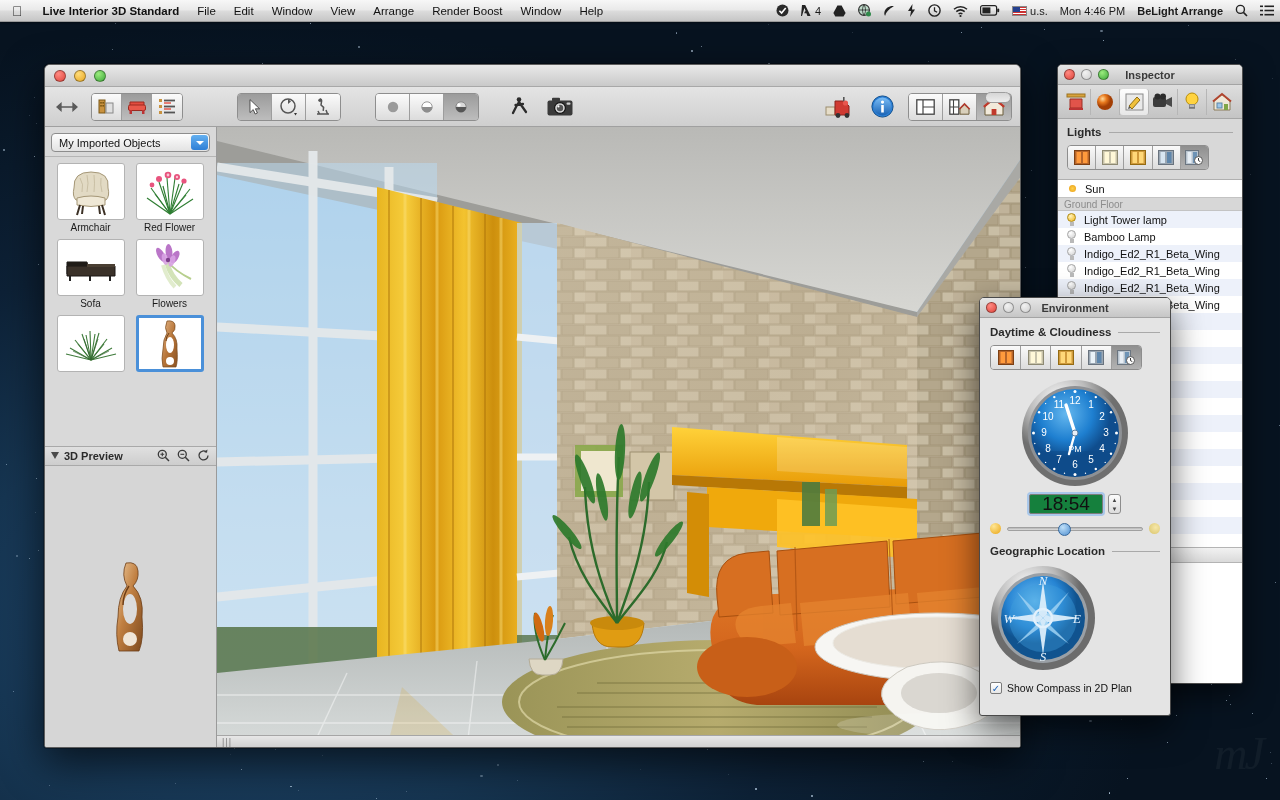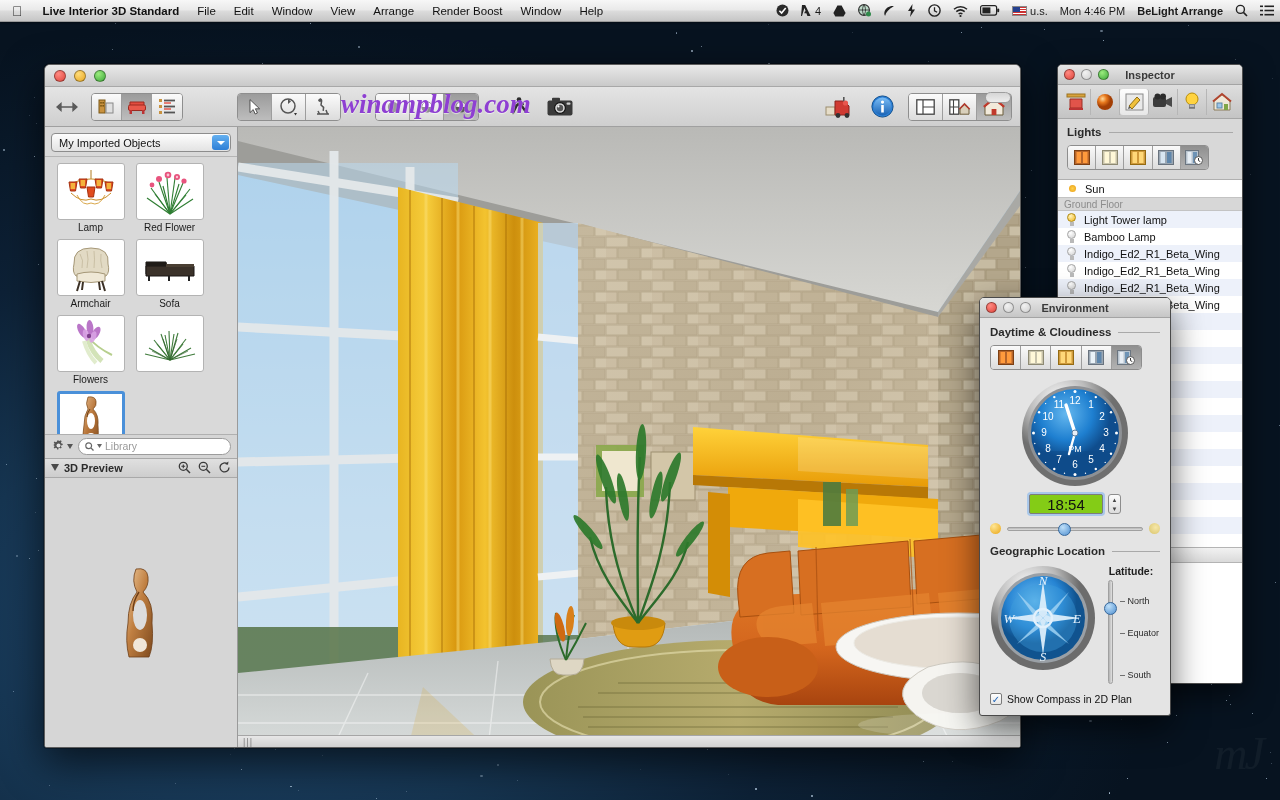--- a/index.html
+++ b/index.html
@@ -120,21 +120,21 @@
   .pill {
     position:absolute; right:9px; top:5px; width:26px;height:11px;border-radius:6px;
     background:linear-gradient(to bottom,#d6d6d6,#ededed);
     border:1px solid #9e9e9e;
   }
 
   .winbody { display:flex; height:621px; }
 
   
   .sidebar {
-    width:193px; background:#d9d9d9;
+    width:172px; background:#d9d9d9;
     border-right:1px solid #9a9a9a;
     display:flex; flex-direction:column;
   }
   .sb-top { padding:6px 6px 4px 6px; background:#d9d9d9; border-bottom:1px solid #b5b5b5;}
   .popup {
     height:19px; border:1px solid #8d8d8d; border-radius:4px;
     background:linear-gradient(to bottom,#fdfdfd,#e3e3e3);
     display:flex; align-items:center; padding-left:7px;
     font-size:11px; color:#111; position:relative;
   }
@@ -254,22 +254,22 @@
   #environment{
     position:absolute; left:979px; top:297px; width:192px; height:419px;
     background:#e4e4e4; border:1px solid #4a4a4a; border-radius:5px 5px 3px 3px;
     box-shadow:0 12px 34px rgba(0,0,0,.6);
     z-index:300; overflow:hidden; display:flex;flex-direction:column;
   }
   .env-body{ padding:8px 10px; }
   .clockwrap{ display:flex;justify-content:center; margin-top:9px;}
   .timerow{ display:flex;align-items:center;justify-content:center;gap:5px;margin-top:7px;}
   .timefield{
-    width:74px;height:20px;border:1px solid #7c7c7c;border-radius:2px;background:#84cc16;
-    display:flex;align-items:center;justify-content:center;font-size:15px;color:#111;
+    width:74px;height:20px;border:1px solid #7c7c7c;border-radius:2px;background:#15803d;
+    display:flex;align-items:center;justify-content:center;font-size:19px;color:#111;
     box-shadow:0 0 0 2px rgba(110,170,240,.5);
   }
   .stepper{ width:13px;height:20px;border:1px solid #8d8d8d;border-radius:3px;
     background:linear-gradient(to bottom,#fbfbfb,#dcdcdc); display:flex;flex-direction:column;}
   .stepper span{flex:1;display:flex;align-items:center;justify-content:center;font-size:6px;color:#444;}
   .sliderrow{ display:flex;align-items:center;gap:6px;margin-top:9px;}
   .track{ flex:1;height:4px;border-radius:2px;background:linear-gradient(to bottom,#b4b4b4,#dedede);
     border:1px solid #a0a0a0; position:relative;}
   .knob{ position:absolute; top:-5px; width:13px;height:13px;border-radius:50%;
     background:radial-gradient(circle at 35% 30%,#bfe0f9,#4f8fd0); border:1px solid #36679b;}
@@ -848,21 +848,20 @@
       <svg width="26" height="20" viewBox="0 0 26 20">
           <rect x="0.5" y="3.5" width="25" height="15" rx="2" fill="#3a3a3a"></rect>
           <rect x="5" y="0.8" width="8" height="3.5" rx="1" fill="#3a3a3a"></rect>
           <circle cx="13" cy="11" r="5.4" fill="#d8d8d8" stroke="#111" stroke-width="1.2"></circle>
           <circle cx="13" cy="11" r="3.2" fill="#555"></circle>
           <circle cx="11.4" cy="9.4" r="1.1" fill="#fff"></circle>
           <rect x="19.5" y="5.5" width="4" height="2.3" rx="1" fill="#cfcfcf"></rect>
         </svg>
     </div>
 
-    <div class="wm">winampblog.com</div>
     <div class="tb-spacer"></div>
 
     <div class="tb-plain" style="width:34px">
       <svg width="28" height="22" viewBox="0 0 28 22">
           <rect x="1" y="11" width="9" height="8" fill="#e6ddc8" stroke="#9b8d6f"></rect>
           <path d="M10 5 h9 l5 5 v9 h-14z" fill="#d03b33" stroke="#8a241e"></path>
           <circle cx="13" cy="19.5" r="2.4" fill="#333"></circle>
           <circle cx="22" cy="19.5" r="2.4" fill="#333"></circle>
           <rect x="18" y="1" width="1.6" height="6" fill="#555"></rect>
           <circle cx="20.5" cy="7" r="2.6" fill="#e8574e"></circle>
@@ -914,43 +913,36 @@
       <div class="sb-top">
         <div class="popup">
           <span>My Imported Objects</span>
           <span class="arrowbox"></span>
         </div>
       </div>
 
       <div class="grid">
 
 
+
         <div class="cell">
           <div class="thumb">
-            <svg width="56" height="46" viewBox="0 0 56 46">
-              <path d="M28 1 v9" stroke="#b07a1f" stroke-width="1"></path>
-              <path d="M10 14 Q28 6 46 14" stroke="#c98d28" stroke-width="1.2" fill="none"></path>
-              <g fill="#e04b1e" stroke="#a5300e">
-                <path d="M6 13 h8 l-1.5 9h-5z"></path>
-                  <path d="M16 10 h8 l-1.5 9h-5z"></path>
-                <path d="M32 10 h8 l-1.5 9h-5z"></path>
-                  <path d="M42 13 h8 l-1.5 9h-5z"></path>
-                <path d="M24 18 h8 l-1.5 10h-5z"></path>
+            <svg width="54" height="48" viewBox="0 0 54 48">
+              <path d="M10 20 Q9 4 27 4 Q46 4 44 20 Q46 28 42 32 L12 32 Q8 28 10 20z" fill="#e2dac4" stroke="#a59777"></path>
+              <path d="M13 30 Q27 26 41 30 L41 37 Q27 40 13 37z" fill="#efe8d6" stroke="#a59777"></path>
+              <path d="M16 37 L13 47 M38 37 L41 47 M19 38 L18 46 M35 38 L36 46" stroke="#3c3126" stroke-width="2"></path>
+              <g stroke="#b9ad8f" fill="none" stroke-width=".6">
+                <path d="M16 10 Q20 16 18 24"></path>
+                  <path d="M23 7 Q25 15 23 24"></path>
+                  <path d="M30 7 Q31 15 30 24"></path>
+                  <path d="M37 10 Q36 16 38 24"></path>
               </g>
-              <g fill="#f3b33c">
-                  <rect x="7.6" y="14" width="4.5" height="6"></rect>
-                  <rect x="17.6" y="11" width="4.5" height="6"></rect>
-                  <rect x="33.6" y="11" width="4.5" height="6"></rect>
-                  <rect x="43.6" y="14" width="4.5" height="6"></rect>
-                </g>
-              <path d="M8 24 Q18 34 28 30 Q38 34 48 24" stroke="#c98d28" stroke-width="1" fill="none"></path>
-              <path d="M14 26 Q20 38 28 34 Q36 38 42 26" stroke="#d9a74a" stroke-width="1" fill="none"></path>
             </svg>
           </div>
-          <span class="lbl">Lamp</span>
+          <span class="lbl">Armchair</span>
         </div>
 
         <div class="cell">
           <div class="thumb">
             <svg width="58" height="48" viewBox="0 0 58 48">
               <g stroke="#2e7d32" stroke-width="1.1" fill="none">
                 <path d="M29 46 L10 20"></path>
                   <path d="M29 46 L18 14"></path>
                   <path d="M29 46 L26 10"></path>
                   <path d="M29 46 L34 10"></path>
@@ -974,37 +966,20 @@
                   <circle cx="27" cy="7" r="1.4"></circle>
                   <circle cx="36" cy="9" r="1.2"></circle>
                 </g>
             </svg>
           </div>
           <span class="lbl">Red Flower</span>
         </div>
 
         <div class="cell">
           <div class="thumb">
-            <svg width="54" height="48" viewBox="0 0 54 48">
-              <path d="M10 20 Q9 4 27 4 Q46 4 44 20 Q46 28 42 32 L12 32 Q8 28 10 20z" fill="#e2dac4" stroke="#a59777"></path>
-              <path d="M13 30 Q27 26 41 30 L41 37 Q27 40 13 37z" fill="#efe8d6" stroke="#a59777"></path>
-              <path d="M16 37 L13 47 M38 37 L41 47 M19 38 L18 46 M35 38 L36 46" stroke="#3c3126" stroke-width="2"></path>
-              <g stroke="#b9ad8f" fill="none" stroke-width=".6">
-                <path d="M16 10 Q20 16 18 24"></path>
-                  <path d="M23 7 Q25 15 23 24"></path>
-                  <path d="M30 7 Q31 15 30 24"></path>
-                  <path d="M37 10 Q36 16 38 24"></path>
-              </g>
-            </svg>
-          </div>
-          <span class="lbl">Armchair</span>
-        </div>
-
-        <div class="cell">
-          <div class="thumb">
             <svg width="60" height="32" viewBox="0 0 60 32">
               <path d="M6 10 h20 v12 h-20z" fill="#2a2420" stroke="#151210"></path>
               <path d="M6 14 L54 14 L54 24 L6 24z" fill="#3a3129" stroke="#1b1714"></path>
               <path d="M6 10 L26 10 L28 14 L6 14z" fill="#1f1b17"></path>
               <path d="M26 12 h28 v3 h-28z" fill="#4a3f33"></path>
               <rect x="8" y="24" width="2" height="5" fill="#222"></rect>
               <rect x="48" y="24" width="2" height="5" fill="#222"></rect>
               <rect x="28" y="24" width="2" height="5" fill="#222"></rect>
             </svg>
           </div>
@@ -1075,41 +1050,20 @@
               <ellipse cx="16" cy="26" rx="4" ry="8" fill="#fff"></ellipse>
               <ellipse cx="16" cy="42" rx="4" ry="4" fill="#fff"></ellipse>
               <path d="M15 14 Q12 18 12 22" stroke="#6d3f18" stroke-width="1" fill="none"></path>
             </svg>
           </div>
 
         </div>
 
       </div>
 
-      <div class="sb-search">
-        <div class="gearbtn">
-          <svg width="15" height="15" viewBox="0 0 15 15">
-              <path d="M7.5 1.6l1.2.5 1-.8 1 1-.8 1 .5 1.2 1.3.2v1.4l-1.3.2-.5 1.2.8 1-1 1-1-.8-1.2.5-.2 1.3H6.1l-.2-1.3-1.2-.5-1 .8-1-1 .8-1-.5-1.2-1.3-.2V5.9l1.3-.2.5-1.2-.8-1 1-1 1 .8 1.2-.5.2-1.3h1.4z" fill="#555"></path>
-              <circle cx="7.5" cy="6.6" r="2" fill="#e2e2e2"></circle>
-            </svg>
-          <svg width="6" height="5" viewBox="0 0 6 5">
-              <path d="M0 0h6L3 5z" fill="#555"></path>
-            </svg>
-        </div>
-        <div class="searchfield">
-          <svg width="9" height="9" viewBox="0 0 9 9">
-              <circle cx="3.7" cy="3.7" r="2.9" fill="none" stroke="#666" stroke-width="1.2"></circle>
-              <path d="M5.9 5.9 L8.5 8.5" stroke="#666" stroke-width="1.3"></path>
-            </svg>
-          <svg width="5" height="4" viewBox="0 0 5 4">
-              <path d="M0 0h5L2.5 4z" fill="#666"></path>
-            </svg>
-          <span>Library</span>
-        </div>
-      </div>
 
       <div class="sb-prev-head">
         <svg width="8" height="7" viewBox="0 0 8 7">
             <path d="M0 0h8L4 7z" fill="#4a4a4a"></path>
           </svg>
         <span>3D Preview</span>
         <span class="zoomicons">
           <svg width="13" height="13" viewBox="0 0 13 13">
               <circle cx="5.3" cy="5.3" r="4" fill="none" stroke="#3a3a3a" stroke-width="1.3"></circle>
               <path d="M3.4 5.3h3.8 M5.3 3.4v3.8" stroke="#3a3a3a" stroke-width="1.1"></path>
@@ -1762,30 +1716,20 @@
           <circle cx="53" cy="53" r="9" fill="none" stroke="#e3f1fc" stroke-width="2.5"></circle>
           <g fill="#e6f3fd" font-family="Liberation Serif, serif" font-size="13" font-style="italic" text-anchor="middle">
             <text x="53" y="20">N</text>
             <text x="87" y="58">E</text>
             <text x="53" y="96">S</text>
             <text x="19" y="58">W</text>
           </g>
         </svg>
       </div>
 
-      <div class="latcol">
-        <div class="latlabel">Latitude:</div>
-        <div class="latslider">
-          <div class="vtrack"></div>
-          <div class="vknob" style="top:22px"></div>
-          <span class="lattick" style="top:16px">North</span>
-          <span class="lattick" style="top:48px">Equator</span>
-          <span class="lattick" style="top:90px">South</span>
-        </div>
-      </div>
     </div>
 
     <div class="checkline">
       <span class="cbox">✓</span>
       <span>Show Compass in 2D Plan</span>
     </div>
   </div>
 </div>
 
 </body></html>

